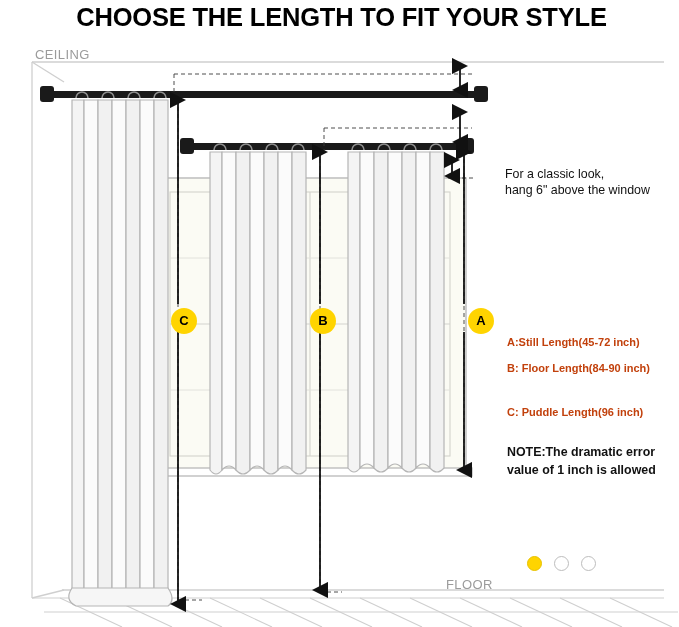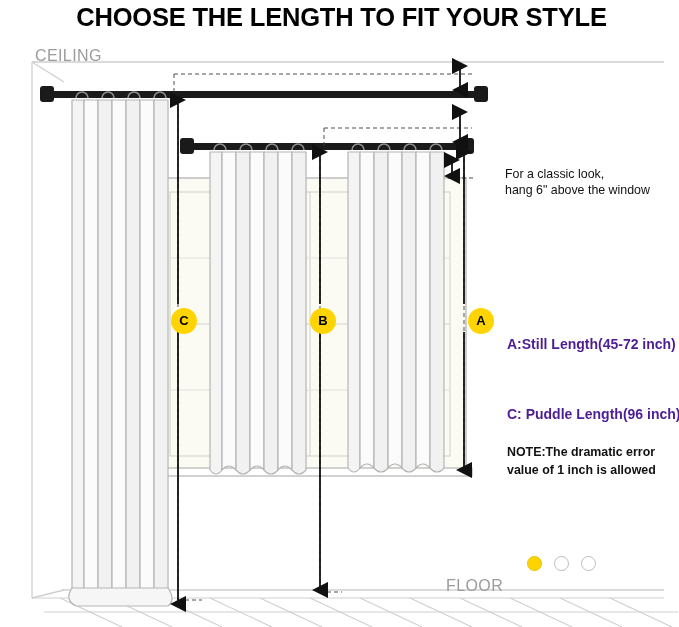--- a/index.html
+++ b/index.html
@@ -52,41 +52,41 @@
     font-size: 12.4px;
     color: #111;
     line-height: 16px;
     white-space: nowrap;
   }
   #co-dramatic { left: 503px; top: 76px; }
   #co-classic  { left: 503px; top: 129px; margin-top: 37px; }
 
   .legend {
     position: absolute;
-    font-size: 14px;
+    font-size: 11px;
     font-weight: bold;
-    color: #4c1d95;
+    color: #c2410c;
     white-space: nowrap;
   }
   #lg-a { left: 505px; top: 336px; }
   #lg-b { left: 505px; top: 362px; }
   #lg-c { left: 505px; top: 406px; }
   #lg-note {
     position: absolute;
     left: 505px; top: 443px;
     width: 170px;
     font-size: 12.4px;
     font-weight: bold;
     color: #111;
     line-height: 18px;
   }
 
   .lbl-ceiling, .lbl-floor {
     position: absolute;
-    font-size: 16px;
+    font-size: 13px;
     color: #9b9b9b;
     letter-spacing: 0.4px;
   }
   #lbl-ceiling { left: 33px; top: 47px; }
   #lbl-floor   { left: 404px; top: 577px; margin-left: 40px; }
 
   
   .badge {
     position: absolute;
     width: 26px; height: 26px;
@@ -292,20 +292,21 @@
   <div id="co-classic" class="callout">
     <div>For a classic look,</div>
     <div>hang 6" above the window</div>
   </div>
 
   <div id="badge-c" class="badge">C</div>
   <div id="badge-b" class="badge">B</div>
   <div id="badge-a" class="badge">A</div>
 
   <div id="lg-a" class="legend">A:Still Length(45-72 inch)</div>
+  <div id="lg-b" class="legend">B: Floor Length(84-90 inch)</div>
   <div id="lg-c" class="legend">C: Puddle Length(96 inch)</div>
 
   <div id="lg-note">
     <div>NOTE:The dramatic error</div>
     <div>value of 1 inch is allowed</div>
   </div>
 
   <div id="dots">
     <div class="dot active"></div>
     <div class="dot"></div>

